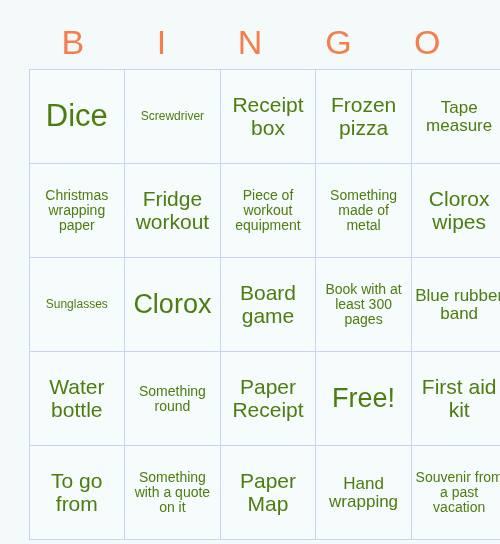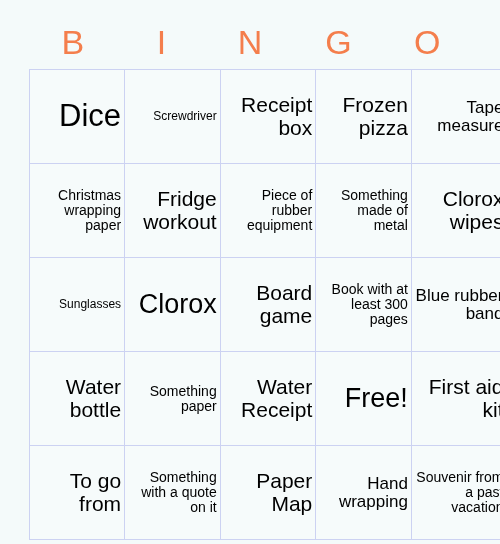--- a/index.html
+++ b/index.html
@@ -44,23 +44,23 @@
     border-collapse: collapse;
     width: 443px;
     table-layout: fixed;
     border: 1px solid #ccd2f2;
   }
   table.bingo-grid td {
     border: 1px solid #ccd2f2;
     width: 88.6px;
     height: 89px;
     padding: 2px 3px;
-    text-align: right;
+    text-align: center;
     vertical-align: middle;
-    color: #000000;
+    color: #4d7c0f;
     background: #f6fbfb;
     overflow: hidden;
     line-height: 1.05;
     word-wrap: break-word;
   }
   
   td.sz-xl  { font-size: 31px; }
   td.sz-lg  { font-size: 27px; }
   td.sz-md  { font-size: 21px; }
   td.sz-sm  { font-size: 17px; }
@@ -104,21 +104,21 @@
             </td>
         </tr>
         <tr>
           <td class="sz-xs">
               <span class="cell-text">Christmas wrapping paper</span>
             </td>
           <td class="sz-md">
               <span class="cell-text">Fridge workout</span>
             </td>
           <td class="sz-xs">
-              <span class="cell-text">Piece of rubber equipment</span>
+              <span class="cell-text">Piece of workout equipment</span>
             </td>
           <td class="sz-xs">
               <span class="cell-text">Something made of metal</span>
             </td>
           <td class="sz-md">
               <span class="cell-text">Clorox wipes</span>
             </td>
         </tr>
         <tr>
           <td class="sz-xxs">
@@ -135,24 +135,24 @@
             </td>
           <td class="sz-sm">
               <span class="cell-text">Blue rubber band</span>
             </td>
         </tr>
         <tr>
           <td class="sz-md">
               <span class="cell-text">Water bottle</span>
             </td>
           <td class="sz-xs">
-              <span class="cell-text">Something paper</span>
+              <span class="cell-text">Something round</span>
             </td>
           <td class="sz-md">
-              <span class="cell-text">Water Receipt</span>
+              <span class="cell-text">Paper Receipt</span>
             </td>
           <td class="sz-lg">
               <span class="cell-text">Free!</span>
             </td>
           <td class="sz-md">
               <span class="cell-text">First aid kit</span>
             </td>
         </tr>
         <tr>
           <td class="sz-md">

